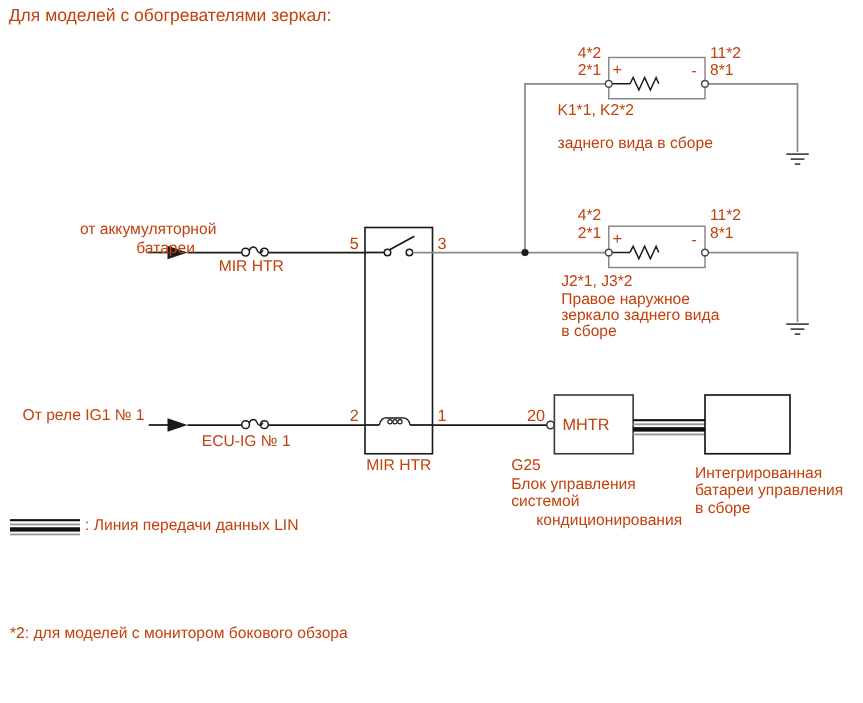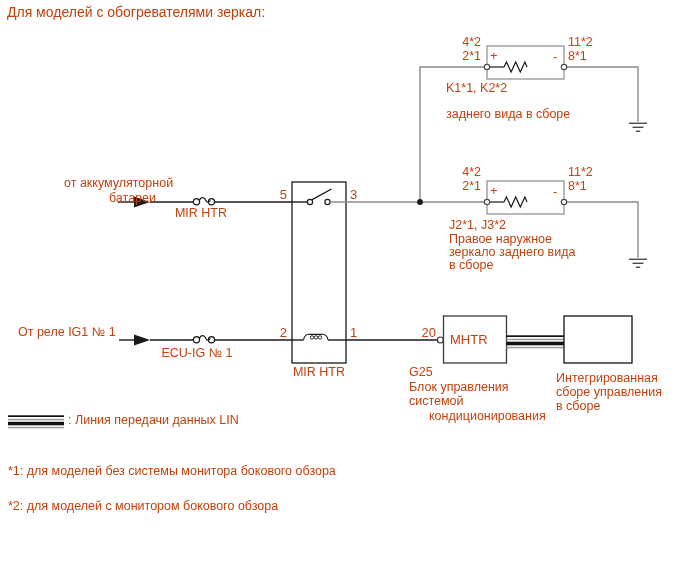--- a/index.html
+++ b/index.html
@@ -152,20 +152,19 @@
   <div class="t" style="left:449px;top:259px;">в сборе</div>
 
   <div class="t pin rgt" style="left:414px;top:325.5px;width:22px;">20</div>
   <div class="t pin" style="left:450px;top:333px;">MHTR</div>
   <div class="t" style="left:409px;top:366px;">G25</div>
   <div class="t" style="left:409px;top:380.5px;">Блок управления</div>
   <div class="t" style="left:409px;top:395px;">системой</div>
   <div class="t" style="left:409px;top:409.5px;padding-left:20px;">кондиционирования</div>
 
   <div class="t" style="left:556px;top:372px;">Интегрированная</div>
-  <div class="t" style="left:556px;top:386px;">сборе управления</div>
+  <div class="t" style="left:556px;top:386px;">батареи управления</div>
   <div class="t" style="left:556px;top:400px;">в сборе</div>
 
   <div class="t" style="left:68px;top:414px;">: Линия передачи данных LIN</div>
-  <div class="t" style="left:8px;top:465px;">*1: для моделей без системы монитора бокового обзора</div>
   <div class="t" style="left:8px;top:500px;">*2: для моделей с монитором бокового обзора</div>
 
 </div>
 
 </body></html>

